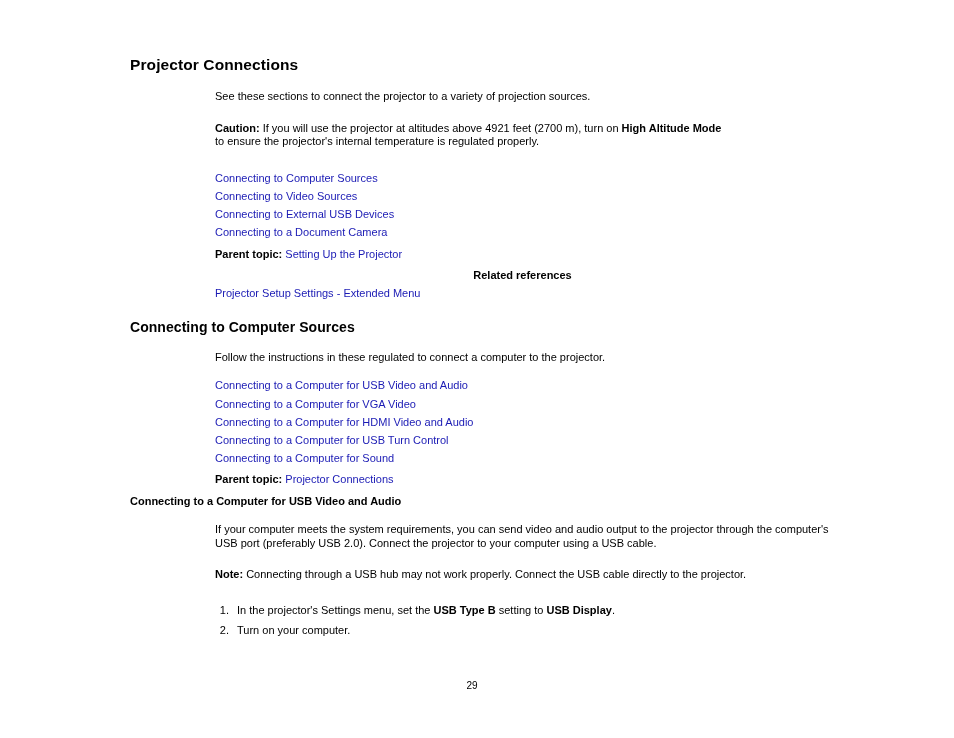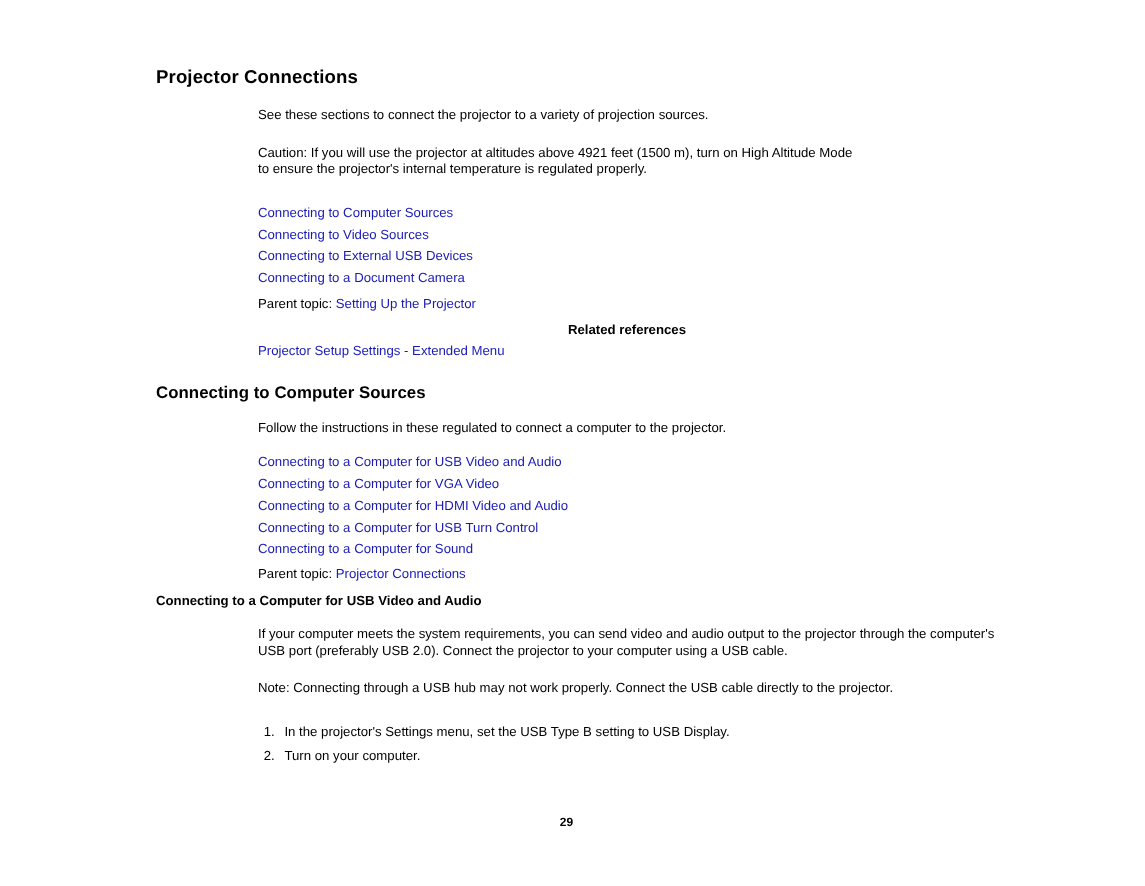--- a/index.html
+++ b/index.html
@@ -60,21 +60,21 @@
     color: #1a1ab4;
     text-decoration: none;
     font-size: 11px;
     line-height: 13.6px;
     display: inline-block;
   }
   .linklist .link {
     display: block;
     line-height: 18.2px;
   }
-  .bold { font-weight: normal; margin-top: 32px; }
+  .bold { font-weight: bold; margin-top: 32px; }
   .spacer-12 { height: 12px; }
   .spacer-16 { height: 16px; }
   .spacer-8 { height: 8px; }
   .spacer-18 { height: 18px; }
   .spacer-20 { height: 20px; }
   .spacer-22 { height: 22px; }
   .spacer-6 { height: 6px; }
   .parent-topic { font-size: 11px; line-height: 13.6px; }
   .related-hdr { font-size: 11px; font-weight: bold; line-height: 13.6px; text-align: center; }
   ol.steps {
@@ -96,21 +96,21 @@
     width: 14px;
     text-align: right;
   }
   .page-number {
     position: absolute;
     left: 0;
     right: 0;
     top: 680px;
     text-align: center;
     font-size: 10px;
-    font-weight: bold;
+    font-weight: normal;
   }
   .pn-inner {
     display: inline-block;
     margin-left: -10px;
   }
 </style>
 </head>
 <body>
 
 <div class="page">
@@ -120,21 +120,21 @@
 
     <div class="spacer-16"></div>
 
     <div class="indent">
       <p class="para">See these sections to connect the projector to a variety of projection sources.</p>
     </div>
 
     <div class="spacer-18"></div>
 
     <div class="indent">
-      <p class="para"><span class="bold">Caution:</span><span> If you will use the projector at altitudes above 4921 feet (1500 m), turn on </span><span class="bold">High Altitude Mode</span><br><span>to ensure the projector's internal temperature is regulated properly.</span></p>
+      <p class="para"><span class="bold">Caution:</span><span> If you will use the projector at altitudes above 4921 feet (2700 m), turn on </span><span class="bold">High Altitude Mode</span><br><span>to ensure the projector's internal temperature is regulated properly.</span></p>
     </div>
 
     <div class="spacer-20"></div>
 
     <div class="indent linklist">
       <a class="link" href="#">Connecting to Computer Sources</a>
       <a class="link" href="#">Connecting to Video Sources</a>
       <a class="link" href="#">Connecting to External USB Devices</a>
       <a class="link" href="#">Connecting to a Document Camera</a>
     </div>

